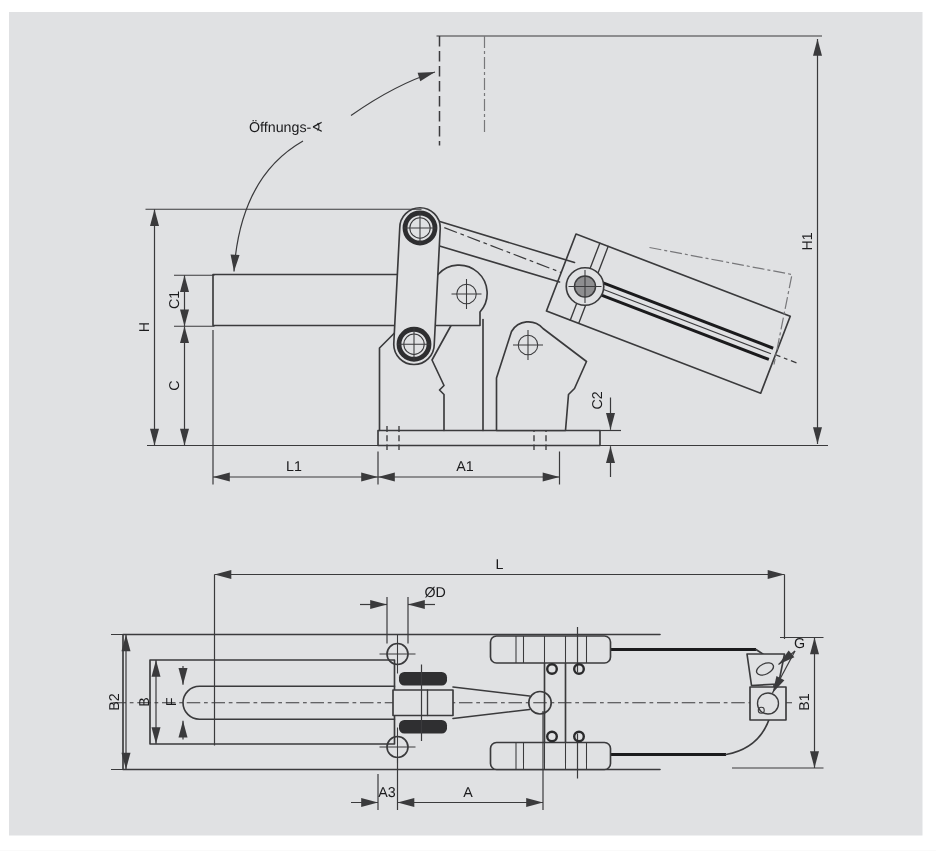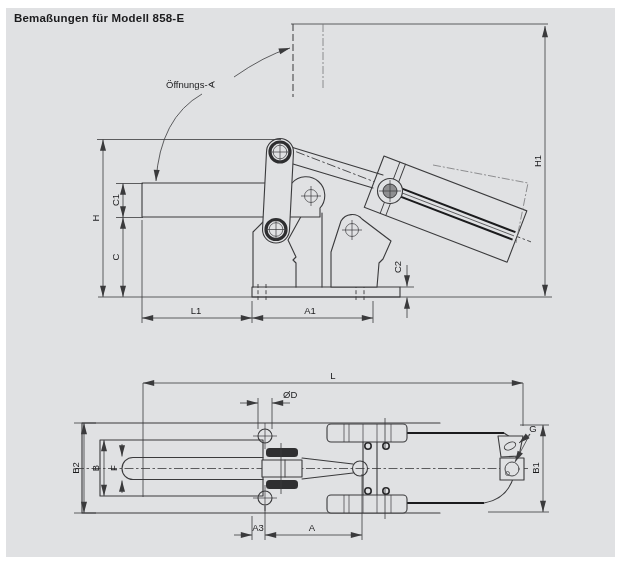--- a/index.html
+++ b/index.html
@@ -17,21 +17,20 @@
   .cl2{stroke:#77777a;stroke-width:0.8;fill:none;stroke-dasharray:8 2 2 2;}
   .hid{stroke:#3a3a3c;stroke-width:0.9;fill:none;stroke-dasharray:4 2.2;}
   .xh{stroke:#3a3a3c;stroke-width:0.7;fill:none;}
   text.dl{font-family:"Liberation Sans",sans-serif;font-size:9.5px;fill:#1b1b1d;}
 </style>
 </head>
 <body>
 
 <div id="stage">
   <div id="panel"></div>
-  <div id="title">Bemaßungen für Modell 858-E</div>
 
   <svg width="624" height="567" viewBox="0 0 624 567">
     <defs>
       <marker id="ar" markerUnits="userSpaceOnUse" markerWidth="13" markerHeight="8" viewBox="0 0 13 8" refX="12" refY="4" orient="auto-start-reverse">
         <path d="M0.8,1 L12,4 L0.8,7 Z" fill="#3a3a3c"></path>
       </marker>
     </defs>
 
     <g>
 

